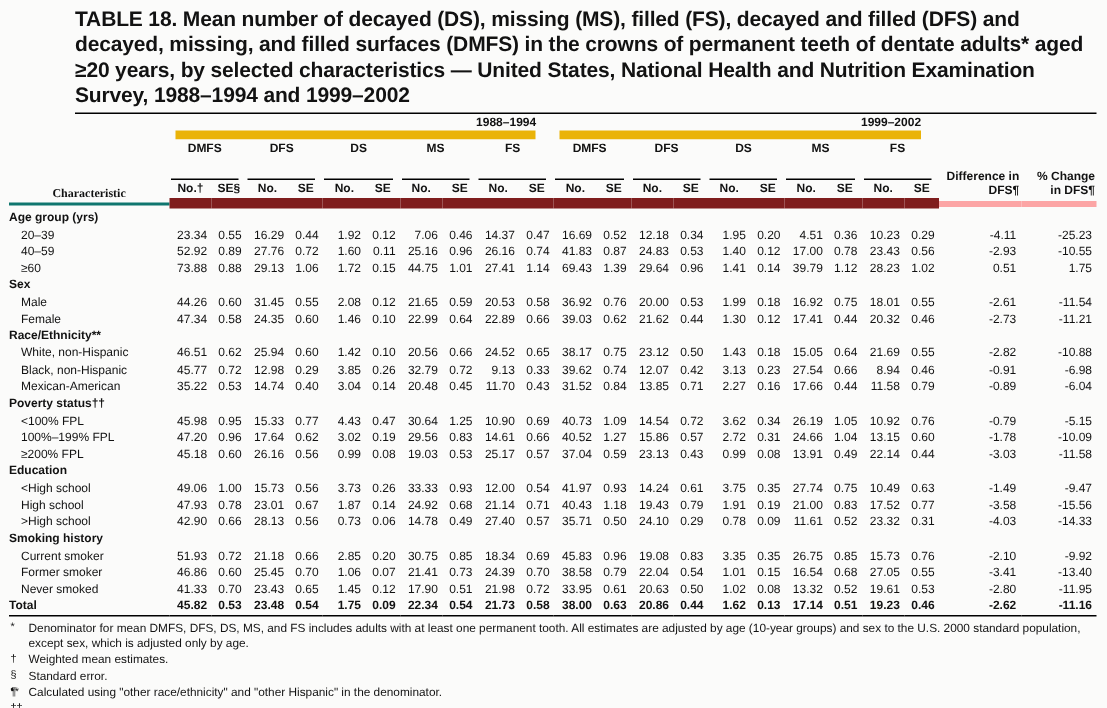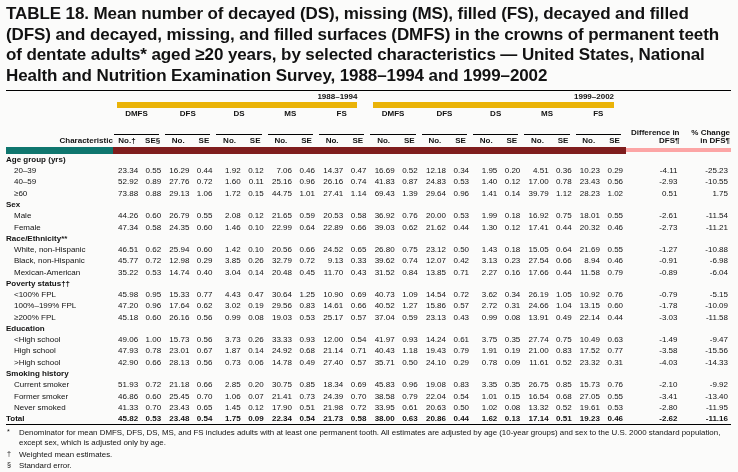--- a/index.html
+++ b/index.html
@@ -1,30 +1,30 @@
 <!DOCTYPE html>
 <html><head>
 <meta charset="utf-8">
 <style>
   html,body { margin:0; padding:0; background:#fbfbfa; }
   body { width:738px; height:472px; overflow:hidden; font-family:"Liberation Sans", sans-serif; color:#121212; }
   .page { padding:4px 7px 0 6px; }
-  .title { font-size:17px; font-weight:bold; line-height:1.22; letter-spacing:-0.1px;
-           border-bottom:1.6px solid #000; padding-bottom:3px; }
+  .title { font-size:14px; font-weight:bold; line-height:1.22; letter-spacing:-0.1px;
+           border-bottom:1.6px solid #000; padding-bottom:3px;margin-left:44px; }
   table { width:100%; border-collapse:collapse; table-layout:fixed; margin-top:1px; }
   th, td { font-size:8px; padding:0; overflow:hidden; white-space:nowrap; }
   col.c-label { width:102px; }
   col.c-no { width:27px; }
   col.c-se { width:22px; }
   col.c-diff { width:52px; }
   col.c-pct { width:48px; }
   thead th { font-weight:bold; vertical-align:bottom; }
   th.period .rule { border-bottom:6px solid #eab308; margin:0 12px 0 4px; padding-bottom:1px; text-align:right; }
   th.grp .rule { border-bottom:1px solid #000; margin:1px 5px 0 1px; padding-bottom:16px; text-align:center; }
-  th.charcol { text-align:right; border-bottom:7px solid #0f766e; padding-bottom:2px; }
+  th.charcol { text-align:center; border-bottom:2px solid #0f766e; padding-bottom:2px;font-family:Liberation Serif, serif; }
   th.sub { text-align:center; border-bottom:7px solid #7f1d1d; padding:1px 0 2px 0; }
   th.diffhead { text-align:right; border-bottom:4px solid #fca5a5; white-space:normal;
                 line-height:1.12; padding:0 1px 2px 2px; }
   tbody td { line-height:1.16; padding:1px 0; }
   td.num { text-align:right; padding-right:3px; }
   td.rowlabel { text-align:left; }
   td.indent { padding-left:8px; }
   td.section { font-weight:bold; }
   tr.total-row td { font-weight:bold; border-bottom:1.4px solid #000; }
   .footnotes { margin-top:3px; font-size:7.9px; line-height:1.28; }
@@ -209,21 +209,21 @@
           <td class="num">0.51</td>
           <td class="num">1.75</td>
         </tr>
         <tr>
           <td colspan="23" class="rowlabel section">Sex</td>
         </tr>
         <tr>
           <td class="rowlabel indent">Male</td>
           <td class="num">44.26</td>
           <td class="num">0.60</td>
-          <td class="num">26.79</td>
+          <td class="num">31.45</td>
           <td class="num">0.55</td>
           <td class="num">2.08</td>
           <td class="num">0.12</td>
           <td class="num">21.65</td>
           <td class="num">0.59</td>
           <td class="num">20.53</td>
           <td class="num">0.58</td>
           <td class="num">36.92</td>
           <td class="num">0.76</td>
           <td class="num">20.00</td>
@@ -270,31 +270,31 @@
           <td class="num">46.51</td>
           <td class="num">0.62</td>
           <td class="num">25.94</td>
           <td class="num">0.60</td>
           <td class="num">1.42</td>
           <td class="num">0.10</td>
           <td class="num">20.56</td>
           <td class="num">0.66</td>
           <td class="num">24.52</td>
           <td class="num">0.65</td>
-          <td class="num">26.80</td>
+          <td class="num">38.17</td>
           <td class="num">0.75</td>
           <td class="num">23.12</td>
           <td class="num">0.50</td>
           <td class="num">1.43</td>
           <td class="num">0.18</td>
           <td class="num">15.05</td>
           <td class="num">0.64</td>
           <td class="num">21.69</td>
           <td class="num">0.55</td>
-          <td class="num">-1.27</td>
+          <td class="num">-2.82</td>
           <td class="num">-10.88</td>
         </tr>
         <tr>
           <td class="rowlabel indent">Black, non-Hispanic</td>
           <td class="num">45.77</td>
           <td class="num">0.72</td>
           <td class="num">12.98</td>
           <td class="num">0.29</td>
           <td class="num">3.85</td>
           <td class="num">0.26</td>

